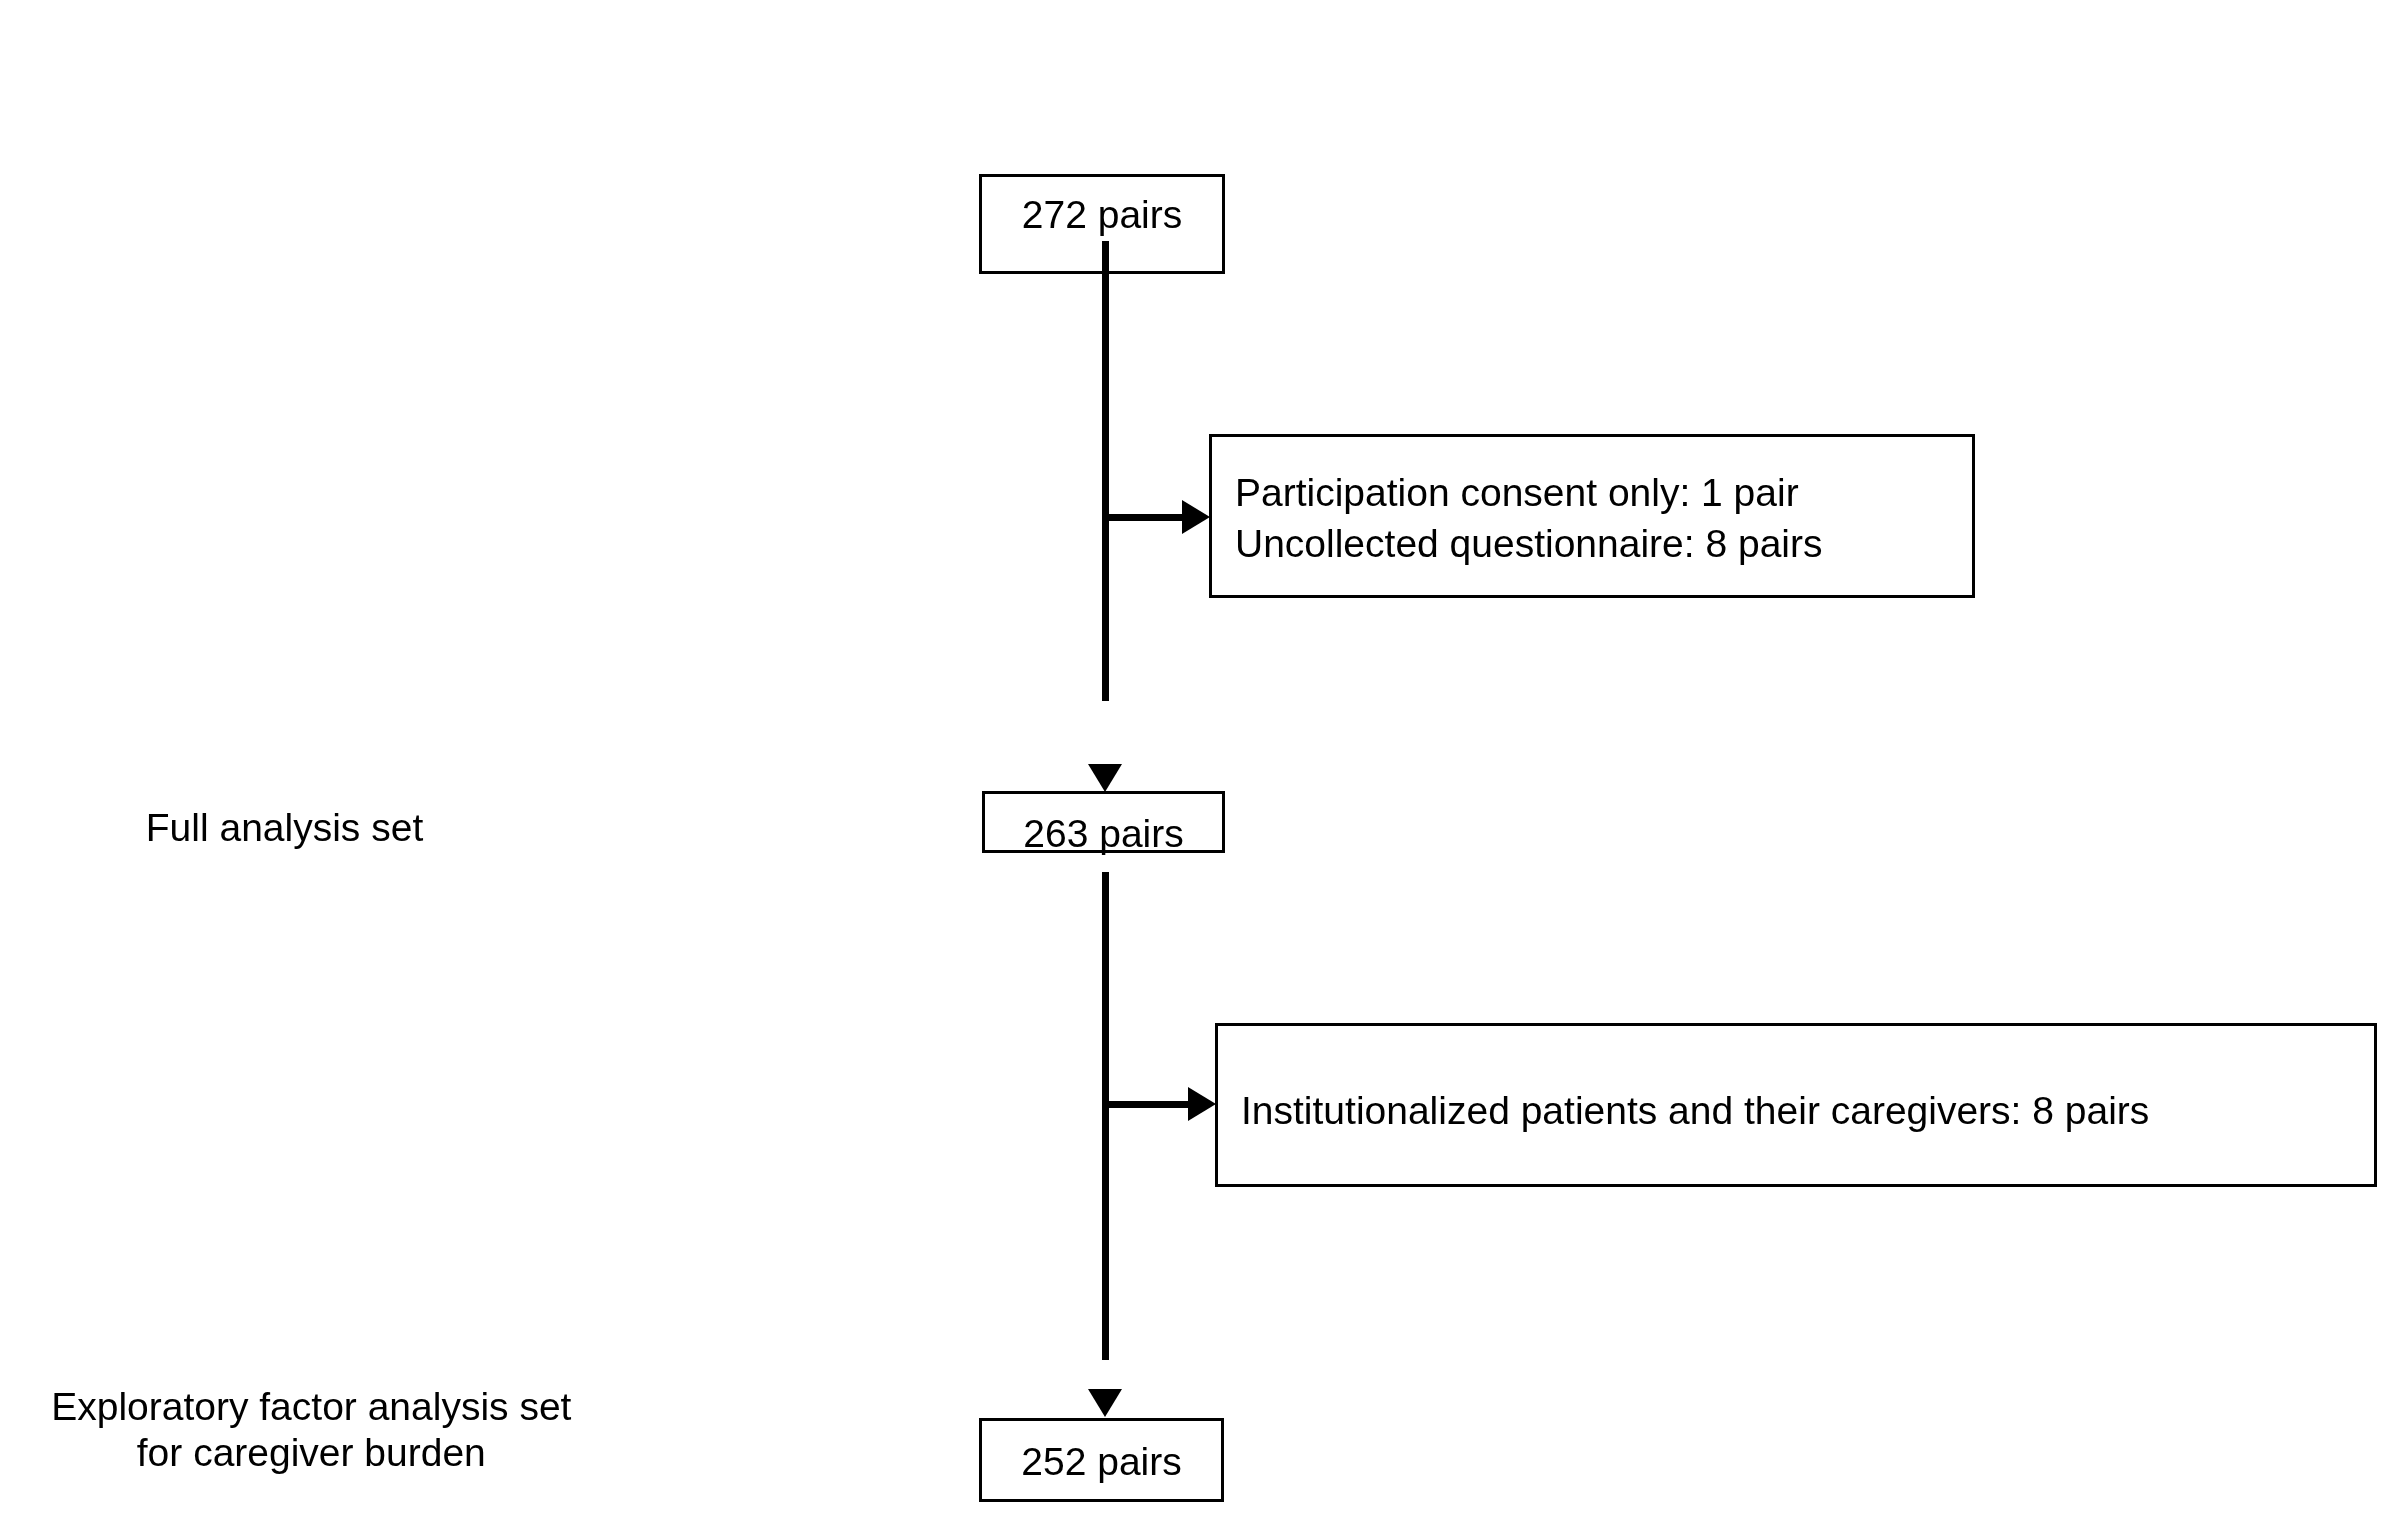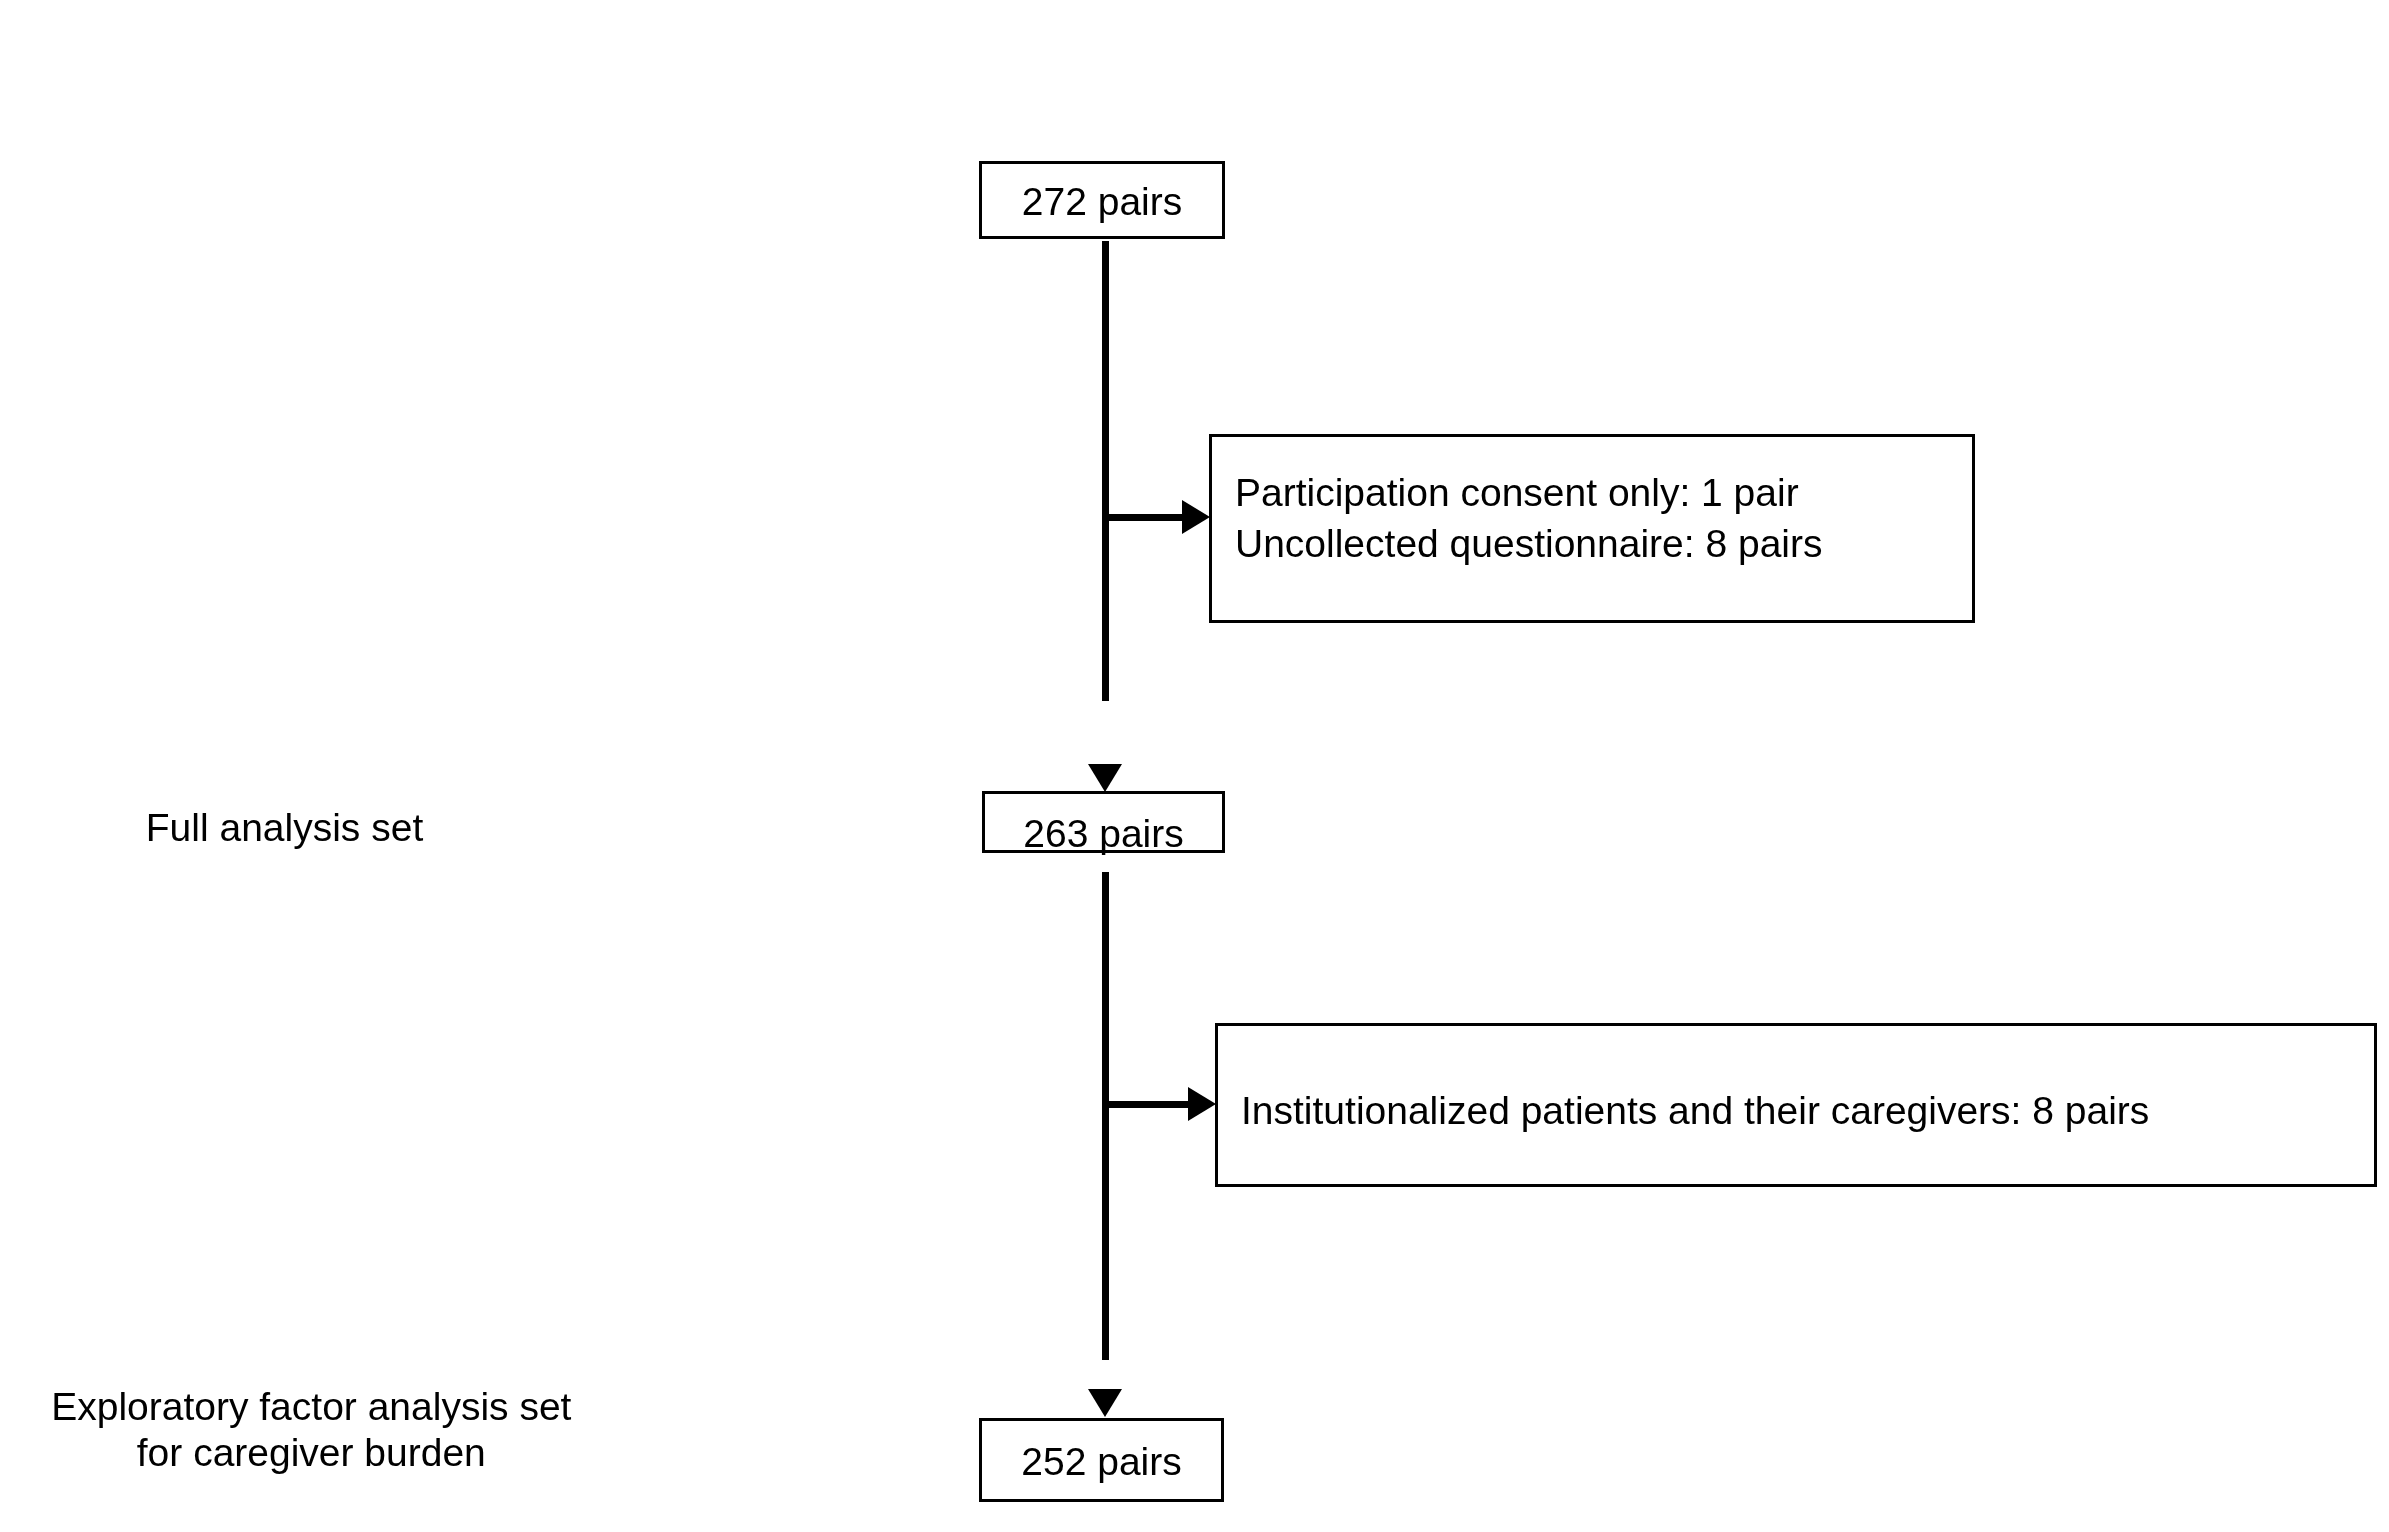--- a/index.html
+++ b/index.html
@@ -57,31 +57,31 @@
     white-space: nowrap;
   }
   .box.excl .box-text {
     text-align: left;
     padding-left: 23px;
     line-height: 1.30;
     white-space: pre-line;
   }
 
   
-  #box-272 { left: 979px; top: 161px;  width: 246px; height: 78px; }
+  #box-272 { left: 979px; top: 174px;  width: 246px; height: 100px; }
   #box-272 .box-text { top: 18px; }
 
   #box-263 { left: 982px; top: 791px; width: 243px; height: 62px; }
   #box-263 .box-text { top: 19.6px; }
 
   #box-252 { left: 979px; top: 1418px; width: 245px; height: 84px; }
   #box-252 .box-text { top: 21px; }
 
   
-  #box-excl-1 { left: 1209px; top: 434px;  width: 766px; height: 189px; }
+  #box-excl-1 { left: 1209px; top: 434px;  width: 766px; height: 164px; }
   #box-excl-1 .box-text { top: 31px; }
 
   #box-excl-2 { left: 1215px; top: 1023px; width: 1162px; height: 164px; }
   #box-excl-2 .box-text { top: 60px; }
 
   
   .vline {
     position: absolute;
     width: 7.4px;
     background: #000000;

